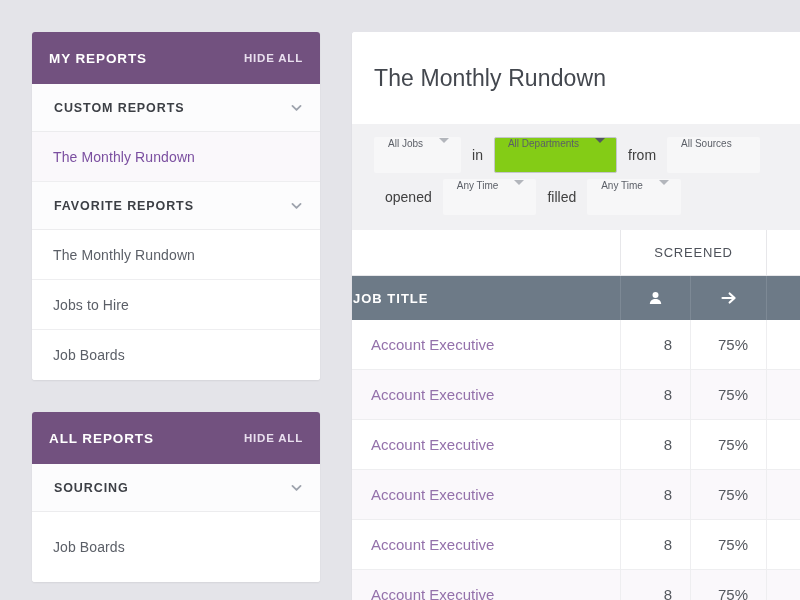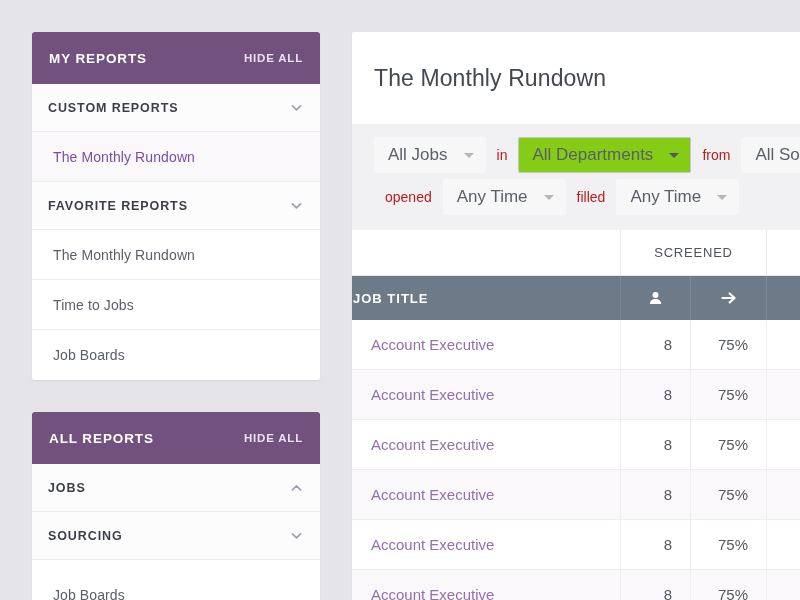--- a/index.html
+++ b/index.html
@@ -62,21 +62,21 @@
     letter-spacing: 0.8px;
     cursor: pointer;
     padding-left: 14px;
   }
 
   .section-row {
     height: 48px;
     display: flex;
     align-items: center;
     justify-content: space-between;
-    padding: 0 17px 0 16px;
+    padding: 0 17px 0 22px;
     background: #fcfcfd;
     border-bottom: 1px solid #ececee;
     cursor: pointer;
   }
 
   .section-label {
     color: #3c3f45;
     font-size: 12.5px;
     font-weight: bold;
     letter-spacing: 0.9px;
@@ -149,35 +149,34 @@
   .filter-line {
     display: flex;
     align-items: center;
     gap: 0px;
     min-height: 38px;
   }
   .filter-line + .filter-line { margin-top: 4px; }
 
   .filter-word {
     font-size: 14px;
-    color: #b91c1c;
+    color: #404040;
     padding: 0 11px;
     white-space: nowrap;
   }
 
   .select {
     display: inline-flex;
-    align-items: center;
     justify-content: space-between;
     height: 36px;
     padding: 0 11px 0 13px;
     background: #f7f7f8;
     border: 1px solid transparent;
     border-radius: 2px;
-    font-size: 17px;
+    font-size: 10px;
     color: #5b5f67;
     white-space: nowrap;
     cursor: pointer;
   }
 
   .select.outlined {
     background: #84cc16;
     border: 1px solid #c4c6cb;
   }
 
@@ -298,41 +297,33 @@
           <svg viewBox="0 0 16 16" fill="none" stroke="currentColor" stroke-width="2.2" stroke-linecap="round" stroke-linejoin="round">
             <polyline points="3,6 8,11 13,6"></polyline>
           </svg>
         </span>
       </div>
 
       <div class="report-row">
         <span class="report-label">The Monthly Rundown</span>
       </div>
       <div class="report-row">
-        <span class="report-label">Time to Jobs</span>
+        <span class="report-label">Jobs to Hire</span>
       </div>
       <div class="report-row" style="border-bottom:none;">
         <span class="report-label">Job Boards</span>
       </div>
     </div>
 
     <div class="card">
       <div class="card-header">
         <span class="card-header-title">ALL REPORTS</span>
         <span class="card-header-action">HIDE ALL</span>
       </div>
 
-      <div class="section-row">
-        <span class="section-label">JOBS</span>
-        <span class="chev">
-          <svg viewBox="0 0 16 16" fill="none" stroke="currentColor" stroke-width="2.2" stroke-linecap="round" stroke-linejoin="round">
-            <polyline points="3,11 8,6 13,11"></polyline>
-          </svg>
-        </span>
-      </div>
 
       <div class="section-row">
         <span class="section-label">SOURCING</span>
         <span class="chev">
           <svg viewBox="0 0 16 16" fill="none" stroke="currentColor" stroke-width="2.2" stroke-linecap="round" stroke-linejoin="round">
             <polyline points="3,6 8,11 13,6"></polyline>
           </svg>
         </span>
       </div>
 

